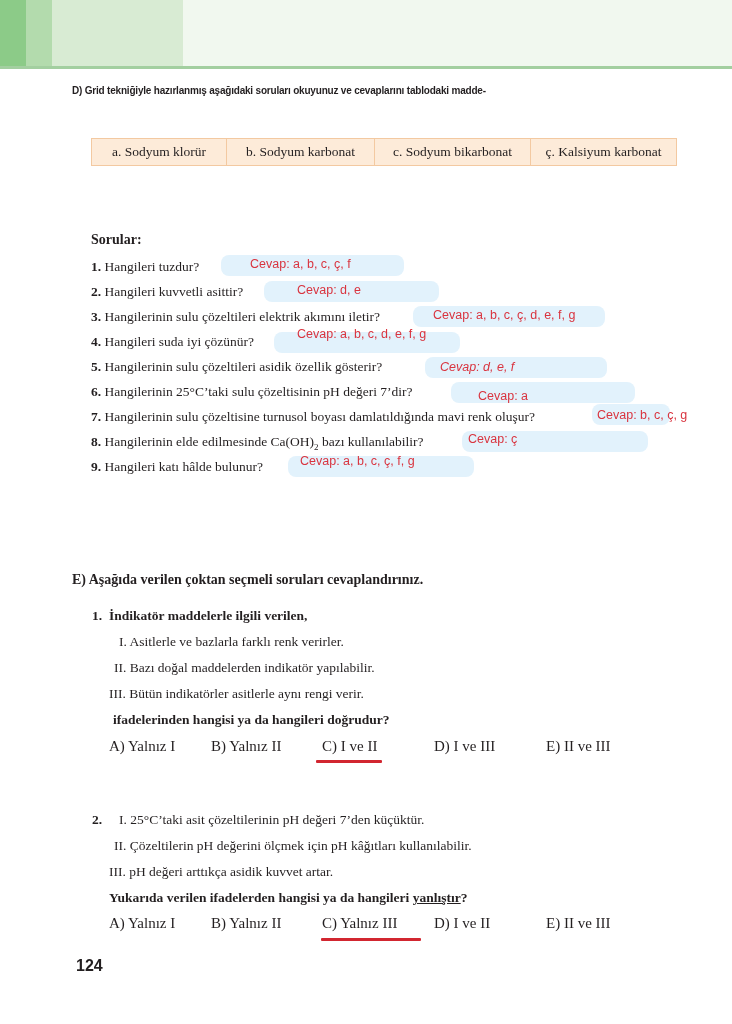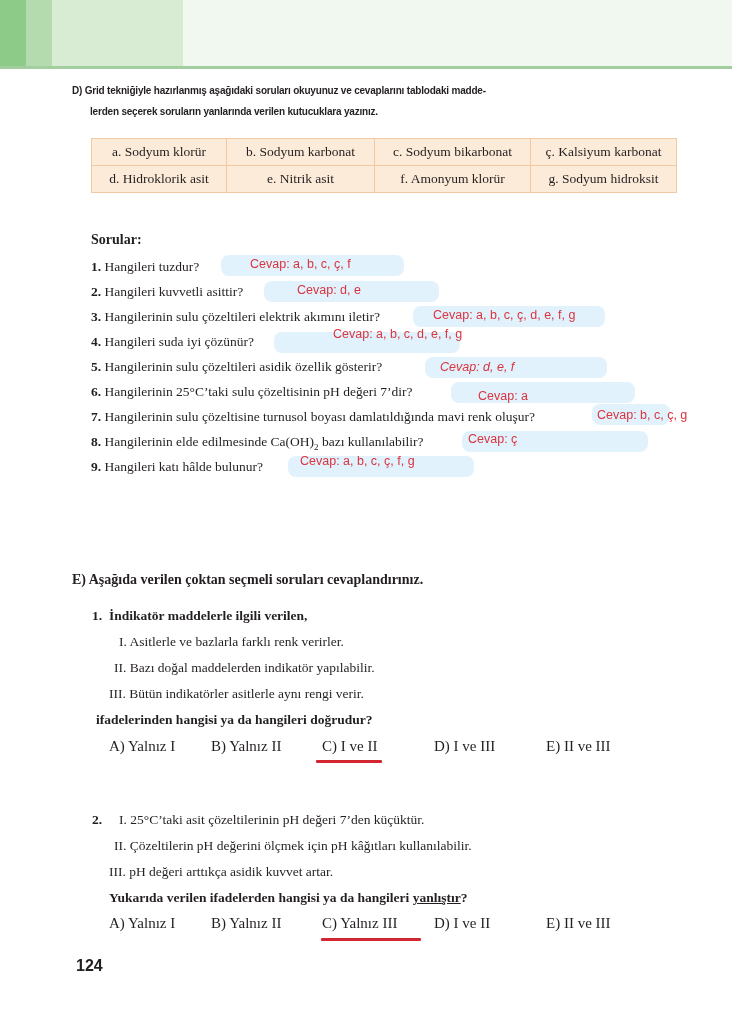--- a/index.html
+++ b/index.html
@@ -40,36 +40,29 @@
 
 <div class="header">
   <div class="hdr-b1"></div>
   <div class="hdr-b2"></div>
   <div class="hdr-b3"></div>
   <div class="hdr-line"></div>
 </div>
 
 <div class="abs sec-d-title">
   <span>D) Grid tekniğiyle hazırlanmış aşağıdaki soruları okuyunuz ve cevaplarını tablodaki madde-</span>
-  <span class="indent">lerden seçerek soruların yanlarında verilen kutucuklara yazınız.</span>
 </div>
 
 <table class="grid-table">
   <tbody>
       <tr>
     <td style="width:135px">a. Sodyum klorür</td>
     <td style="width:148px">b. Sodyum karbonat</td>
     <td style="width:156px">c. Sodyum bikarbonat</td>
     <td>ç. Kalsiyum karbonat</td>
-  </tr>
-  <tr>
-    <td>d. Hidroklorik asit</td>
-    <td>e. Nitrik asit</td>
-    <td>f. Amonyum klorür</td>
-    <td>g. Sodyum hidroksit</td>
   </tr>
 </tbody>
   </table>
 
 <div class="abs q-label">Sorular:</div>
 
 <div class="ans-box" style="left:221px; top:255px; width:183px;"></div>
 <div class="ans-box" style="left:264px; top:281px; width:175px;"></div>
 <div class="ans-box" style="left:413px; top:306px; width:192px;"></div>
 <div class="ans-box" style="left:274px; top:332px; width:186px;"></div>
@@ -85,35 +78,35 @@
 <div class="q-row" style="top:332px;"><span class="num">4.</span> <span>Hangileri suda iyi çözünür?</span></div>
 <div class="q-row" style="top:357px;"><span class="num">5.</span> <span>Hangilerinin sulu çözeltileri asidik özellik gösterir?</span></div>
 <div class="q-row" style="top:382px;"><span class="num">6.</span> <span>Hangilerinin 25°C’taki sulu çözeltisinin pH değeri 7’dir?</span></div>
 <div class="q-row" style="top:407px;"><span class="num">7.</span> <span>Hangilerinin sulu çözeltisine turnusol boyası damlatıldığında mavi renk oluşur?</span></div>
 <div class="q-row" style="top:432px;"><span class="num">8.</span> <span>Hangilerinin elde edilmesinde Ca(OH)</span><sub>2</sub><span> bazı kullanılabilir?</span></div>
 <div class="q-row" style="top:457px;"><span class="num">9.</span> <span>Hangileri katı hâlde bulunur?</span></div>
 
 <div class="ans-text" style="left:250px; top:256px;">Cevap: a, b, c, ç, f</div>
 <div class="ans-text" style="left:297px; top:282px;">Cevap: d, e</div>
 <div class="ans-text" style="left:433px; top:307px;">Cevap: a, b, c, ç, d, e, f, g</div>
-<div class="ans-text" style="left:297px; top:326px;margin-left:36px;">Cevap: a, b, c, d, e, f, g</div>
+<div class="ans-text" style="left:297px; top:326px;">Cevap: a, b, c, d, e, f, g</div>
 <div class="ans-text" style="left:440px; top:359px;font-style:italic;">Cevap: d, e, f</div>
 <div class="ans-text" style="left:478px; top:382px;margin-top:6px;">Cevap: a</div>
 <div class="ans-text" style="left:597px; top:407px;">Cevap: b, c, ç, g</div>
 <div class="ans-text" style="left:468px; top:431px;">Cevap: ç</div>
 <div class="ans-text" style="left:300px; top:453px;">Cevap: a, b, c, ç, f, g</div>
 
 <div class="abs sec-e-title">E) Aşağıda verilen çoktan seçmeli soruları cevaplandırınız.</div>
 
 <div class="mc-q bold" style="left:92px; top:607px;">1.</div>
 <div class="mc-q bold" style="left:109px; top:607px;">İndikatör maddelerle ilgili verilen,</div>
 <div class="mc-q" style="left:119px; top:633px;">I. Asitlerle ve bazlarla farklı renk verirler.</div>
 <div class="mc-q" style="left:114px; top:659px;">II. Bazı doğal maddelerden indikatör yapılabilir.</div>
 <div class="mc-q" style="left:109px; top:685px;">III. Bütün indikatörler asitlerle aynı rengi verir.</div>
-<div class="mc-q bold" style="left:96px; top:711px;">ifadelerinden hangisi ya da hangileri doğrudur?</div>
+<div class="mc-q bold" style="left:113px; top:711px;">ifadelerinden hangisi ya da hangileri doğrudur?</div>
 <div class="opt" style="left:109px; top:738px;">A) Yalnız I</div>
 <div class="opt" style="left:211px; top:738px;">B) Yalnız II</div>
 <div class="opt" style="left:322px; top:738px;">C) I ve II</div>
 <div class="opt" style="left:434px; top:738px;">D) I ve III</div>
 <div class="opt" style="left:546px; top:738px;">E) II ve III</div>
 <div class="underline-mark" style="left:316px; top:760px; width:66px;"></div>
 
 <div class="mc-q bold" style="left:92px; top:811px;">2.</div>
 <div class="mc-q" style="left:119px; top:811px;">I. 25°C’taki asit çözeltilerinin pH değeri 7’den küçüktür.</div>
 <div class="mc-q" style="left:114px; top:837px;">II. Çözeltilerin pH değerini ölçmek için pH kâğıtları kullanılabilir.</div>

